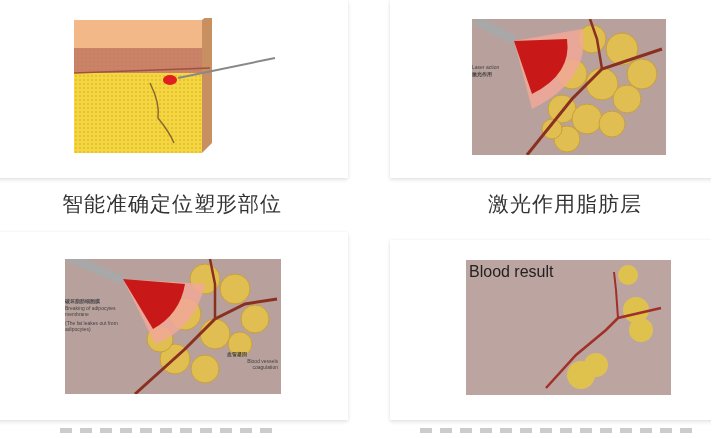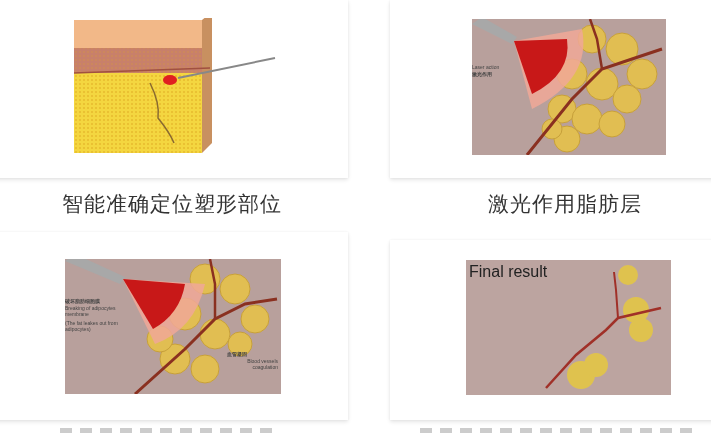--- a/index.html
+++ b/index.html
@@ -101,17 +101,17 @@
     <g fill="#e6c840" opacity="0.85">
       <circle cx="162" cy="15" r="10"></circle>
         <circle cx="170" cy="50" r="13"></circle>
         <circle cx="175" cy="70" r="12"></circle>
       <circle cx="115" cy="115" r="14"></circle>
         <circle cx="130" cy="105" r="12"></circle>
     </g>
     <path d="M80,128 L110,95 L140,70 L152,58 L195,48" stroke="#a03028" stroke-width="2.5" fill="none"></path>
     <path d="M152,58 L150,30 L148,12" stroke="#a03028" stroke-width="2" fill="none"></path>
   </svg>
-  <div style="position:absolute; left:3px; top:3px; font-size:16px; color:#222; font-family:'Liberation Sans', sans-serif;">Final result</div>
+  <div style="position:absolute; left:3px; top:3px; font-size:16px; color:#222; font-family:'Liberation Sans', sans-serif;">Blood result</div>
 </div>
 
 <div style="position:absolute; left:60px; top:428px; width:220px; height:6px; background:repeating-linear-gradient(90deg,#999 0 12px,transparent 12px 20px); opacity:0.5;"></div>
 <div style="position:absolute; left:420px; top:428px; width:280px; height:6px; background:repeating-linear-gradient(90deg,#999 0 12px,transparent 12px 20px); opacity:0.5;"></div>
 
 </body></html>

